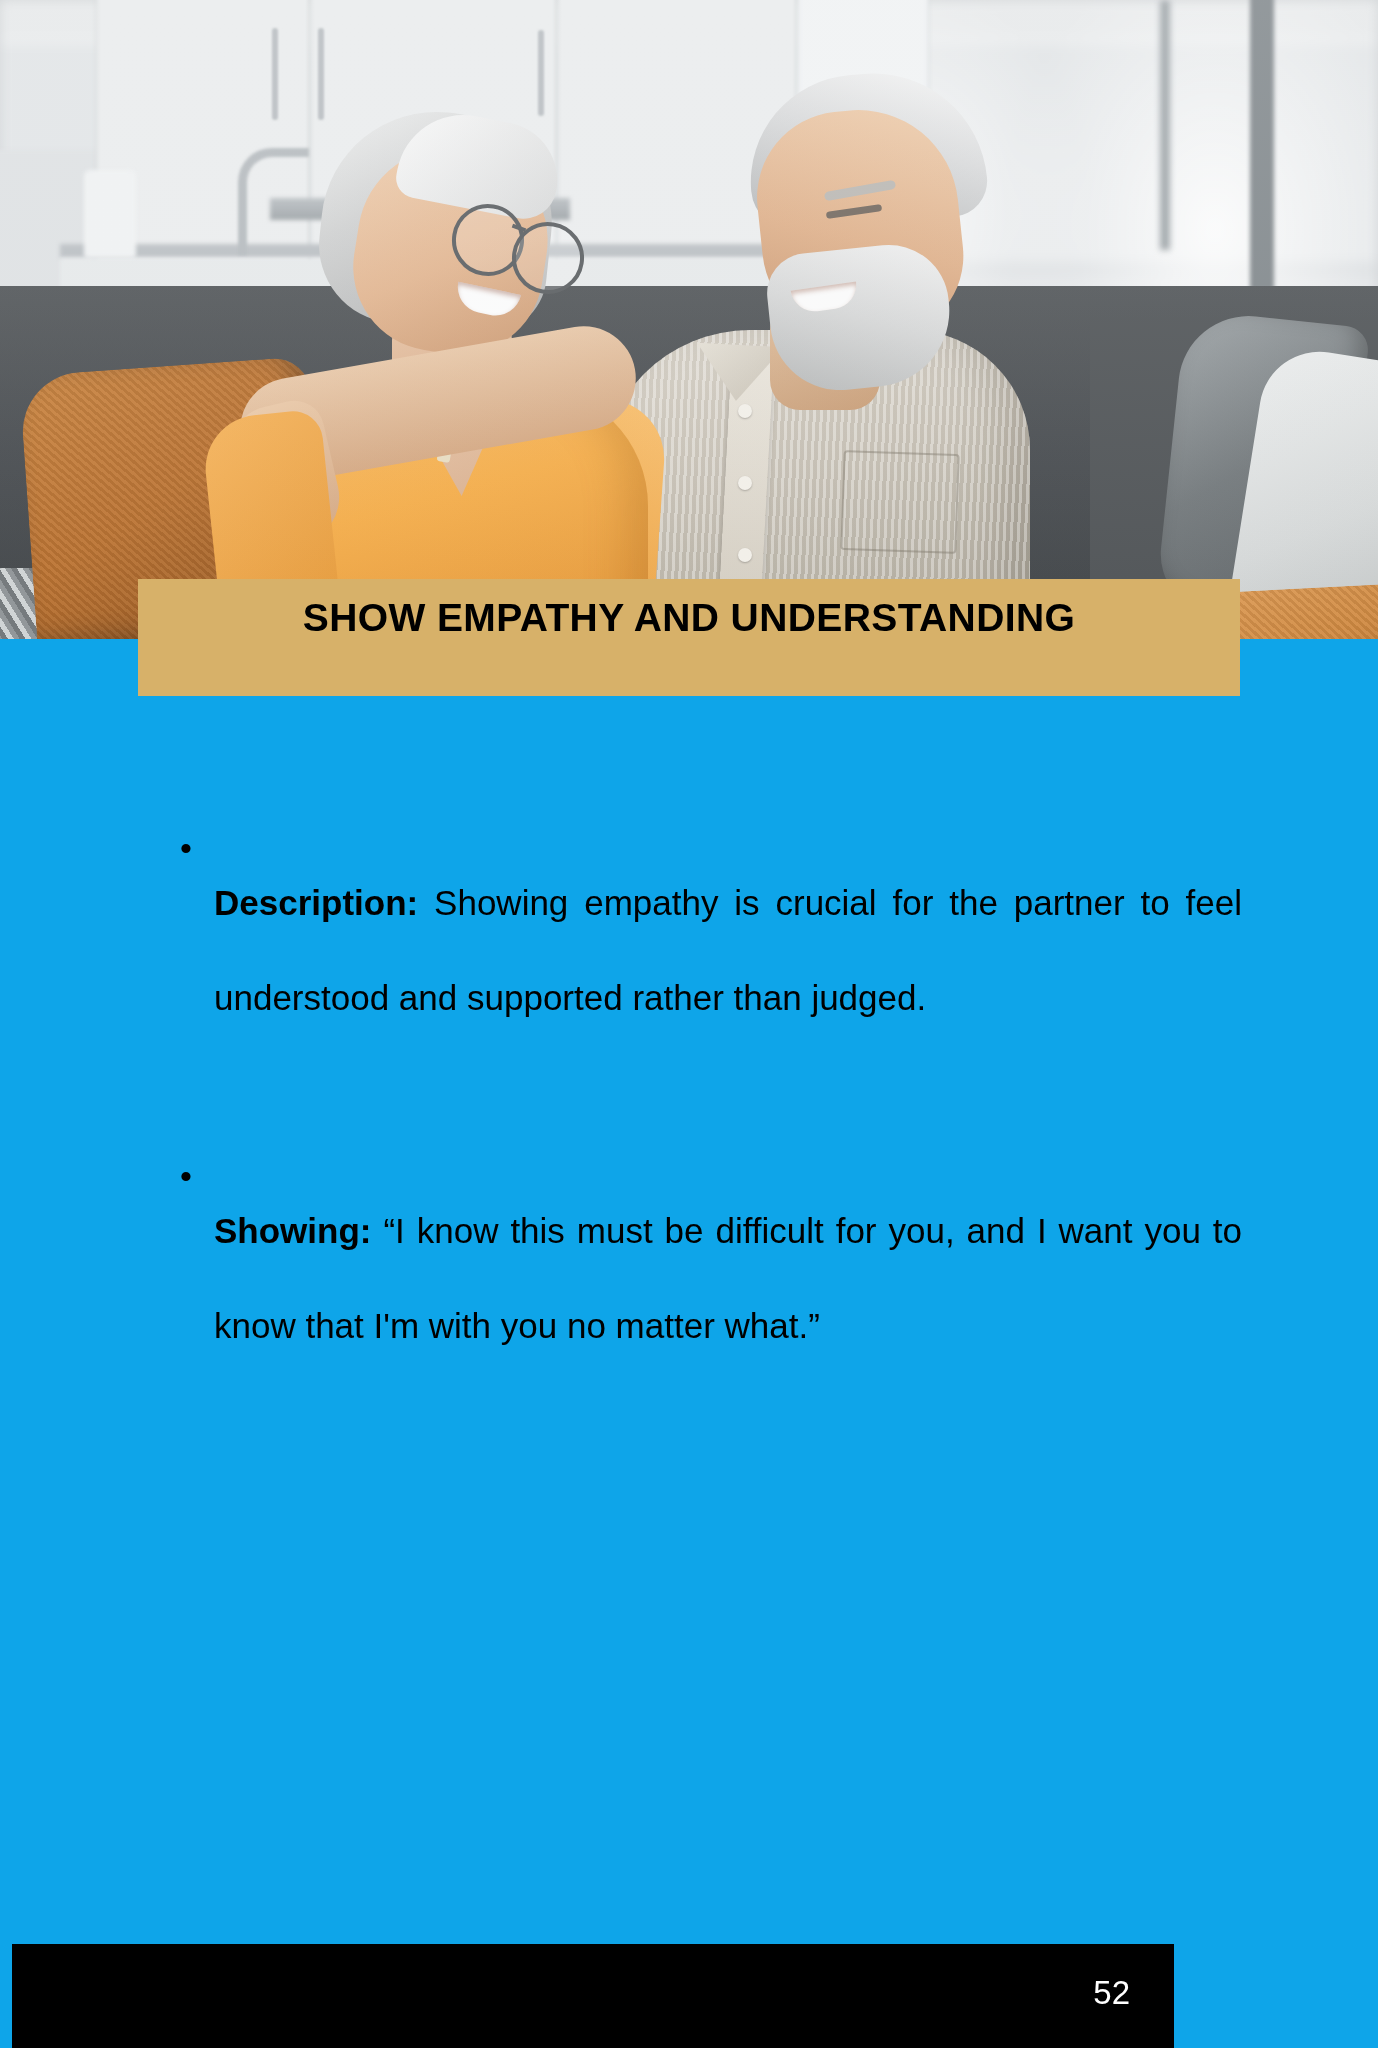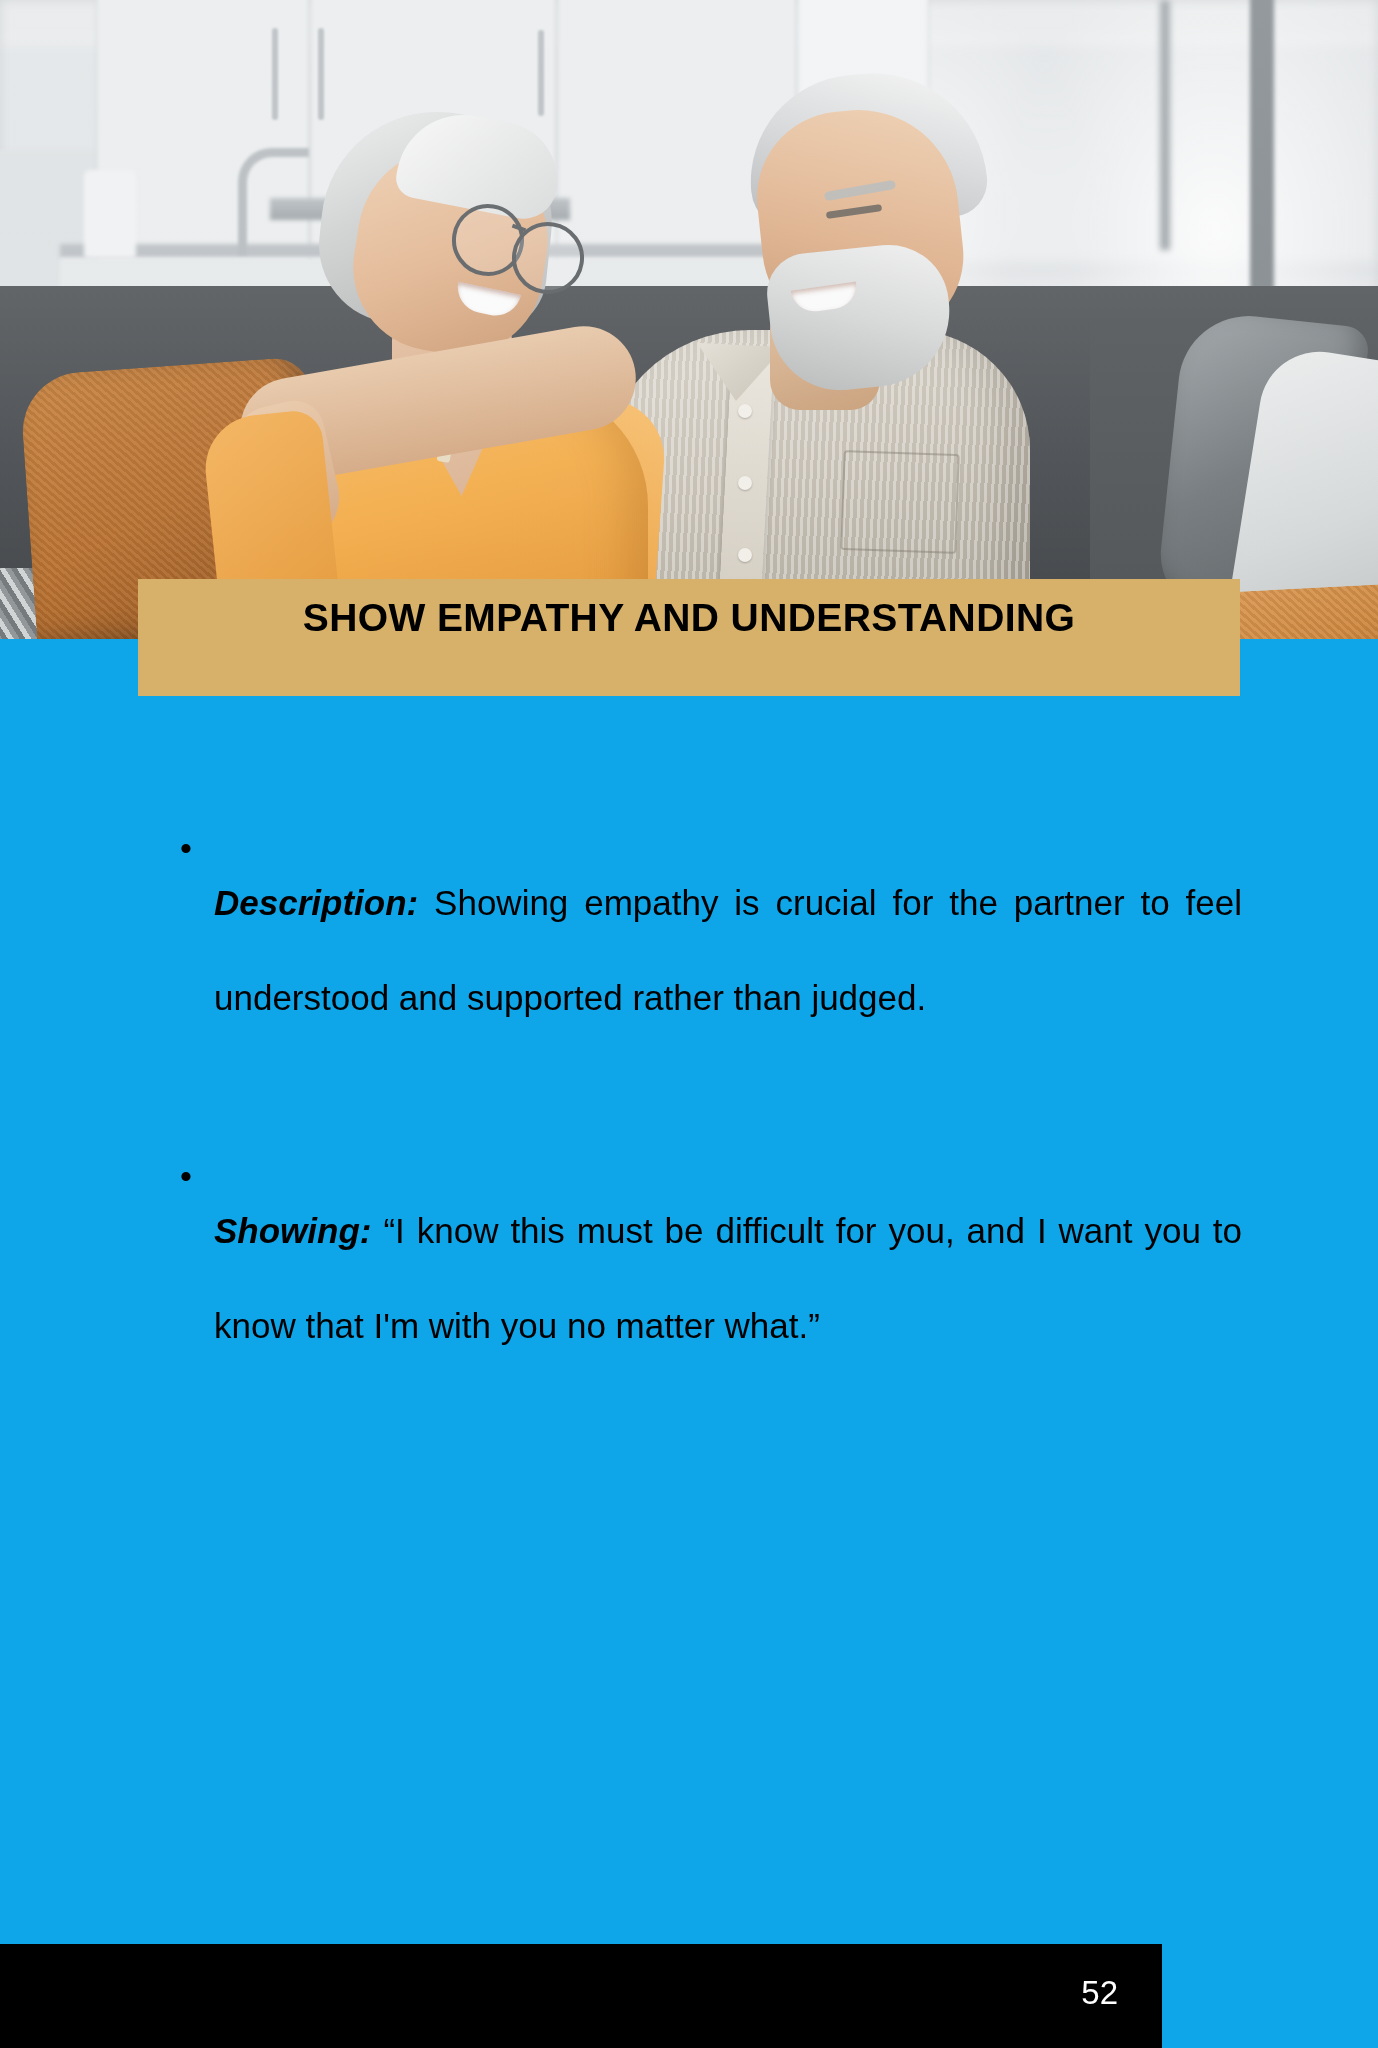--- a/index.html
+++ b/index.html
@@ -436,26 +436,26 @@
     box-sizing: border-box;
   }
   .bullet-body {
     flex: 1 1 auto;
     font-size: 35px;
     line-height: 95px;
     color: #000000;
     text-align: justify;
     text-justify: inter-word;
   }
-  .bullet-body b { font-weight: bold; font-style: italic; }
+  .bullet-body b { font-weight: bold; }
 
   
   .footer-bar {
     position: absolute;
-    left: 0;
+    left: 12px;
     top: 1944px;
     width: 1162px;
     height: 104px;
     background: #000000;
   }
   .page-number {
     position: absolute;
     right: 44px;
     top: 32px;
     color: #ffffff;

